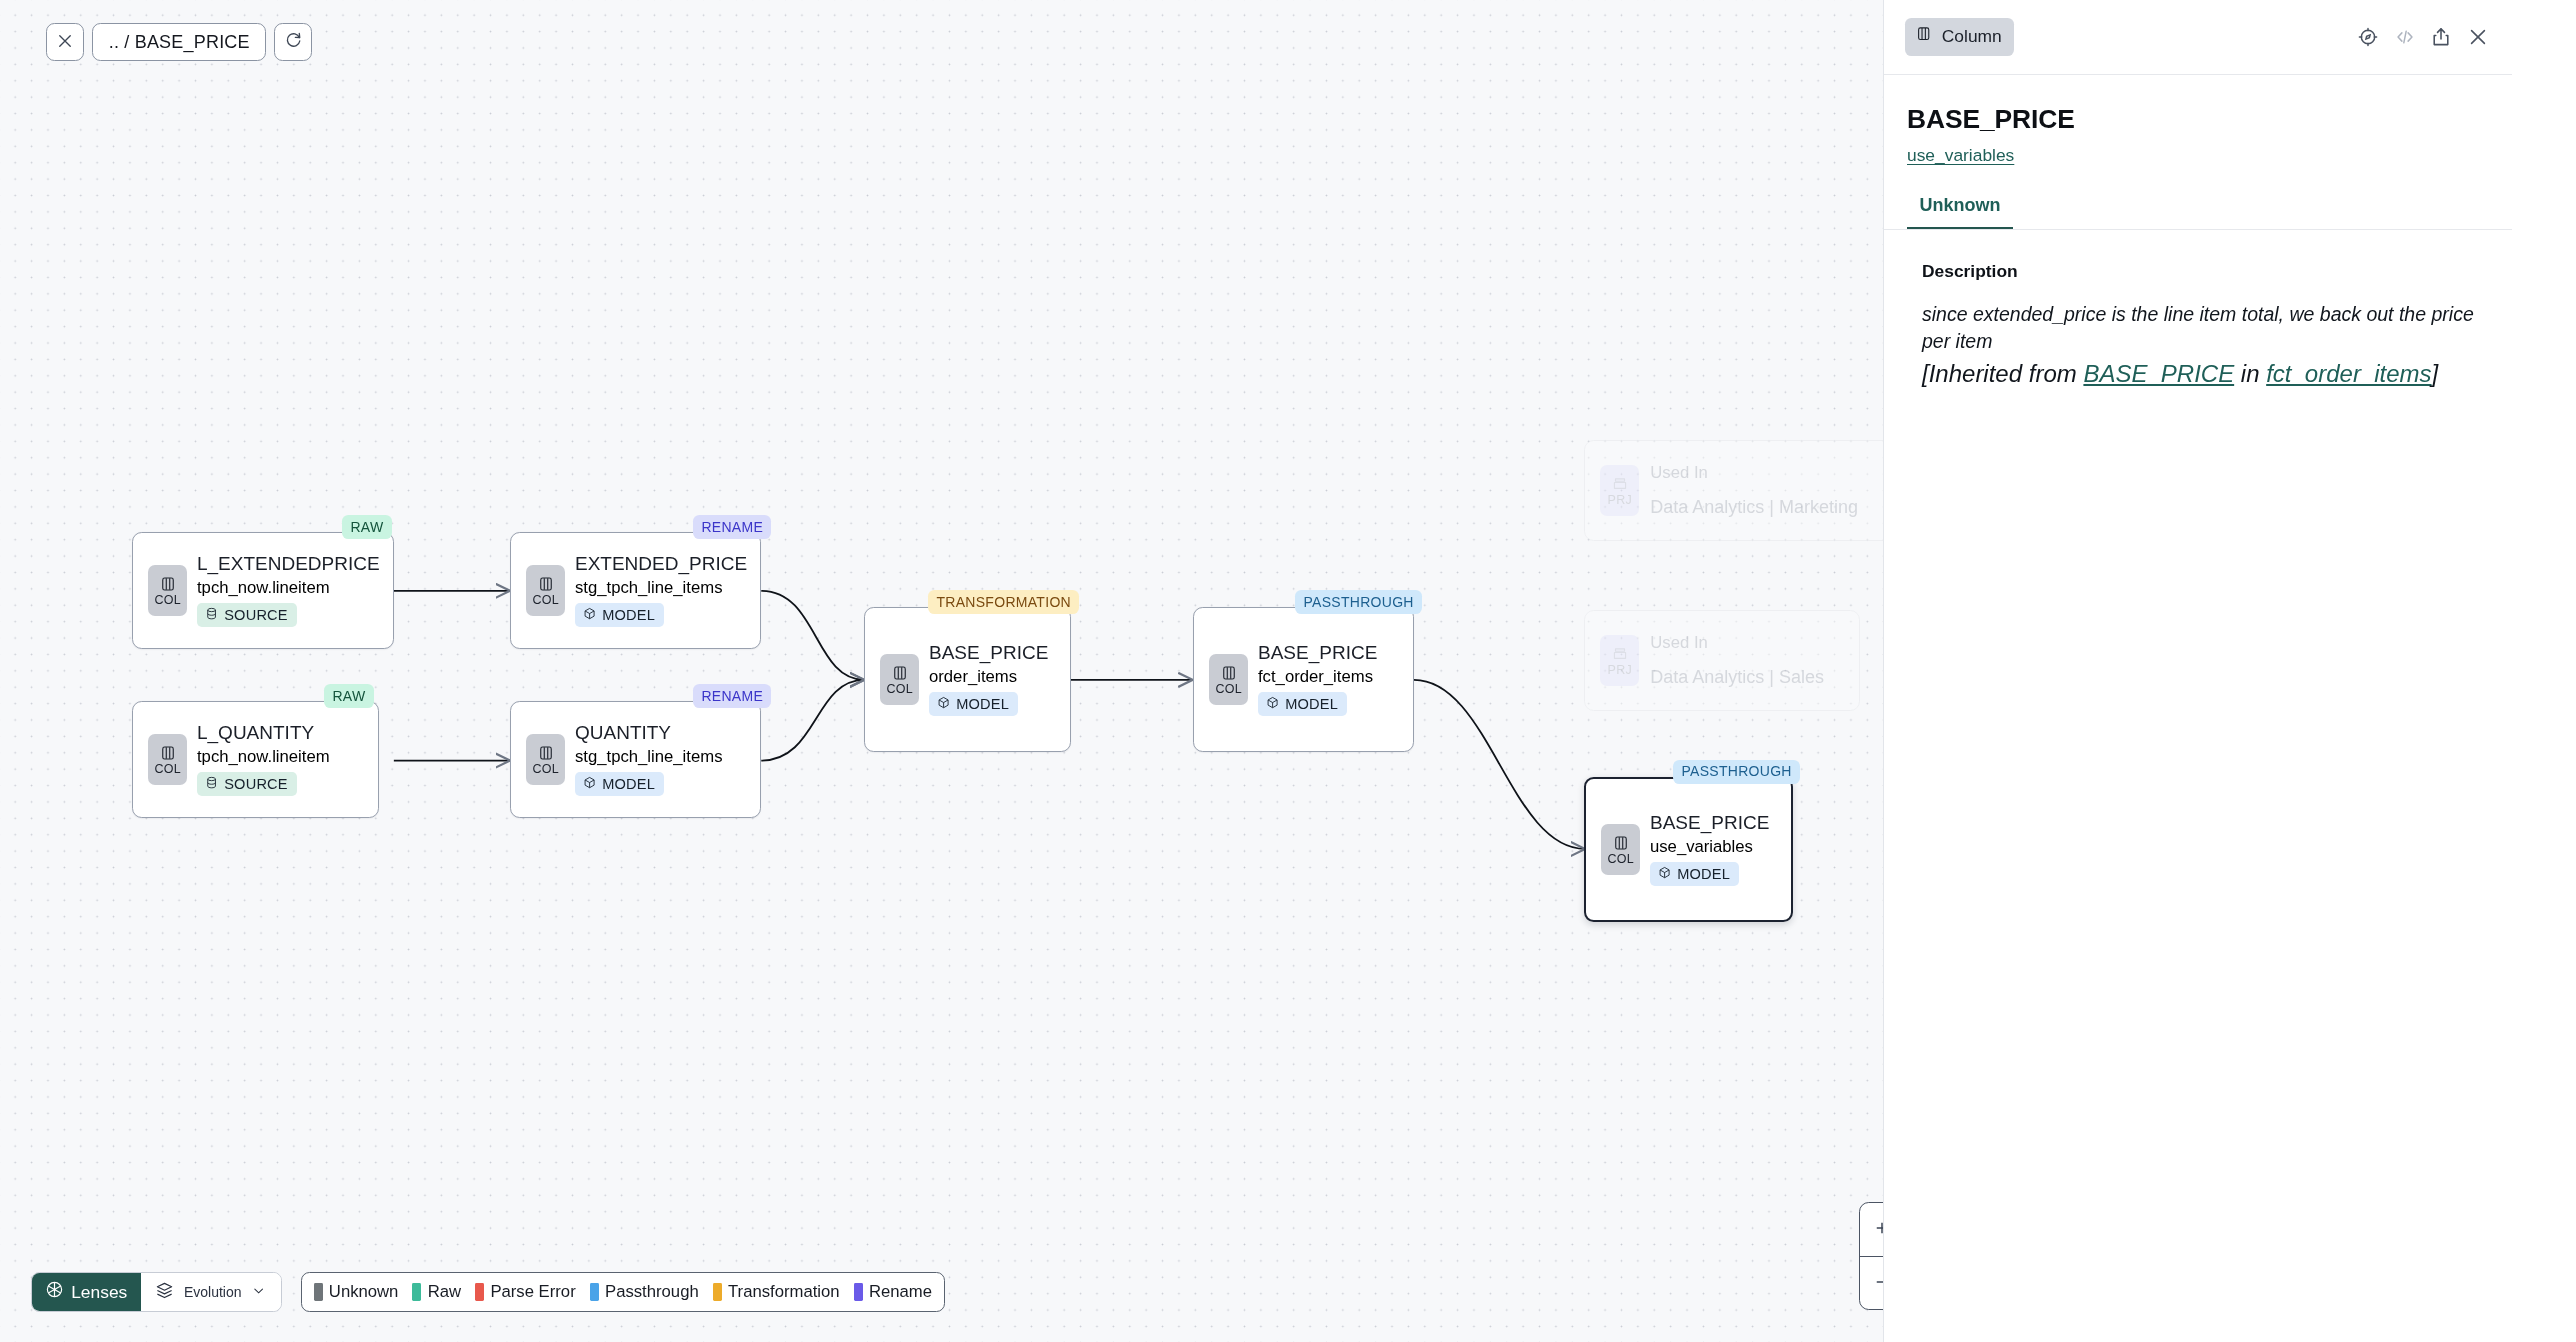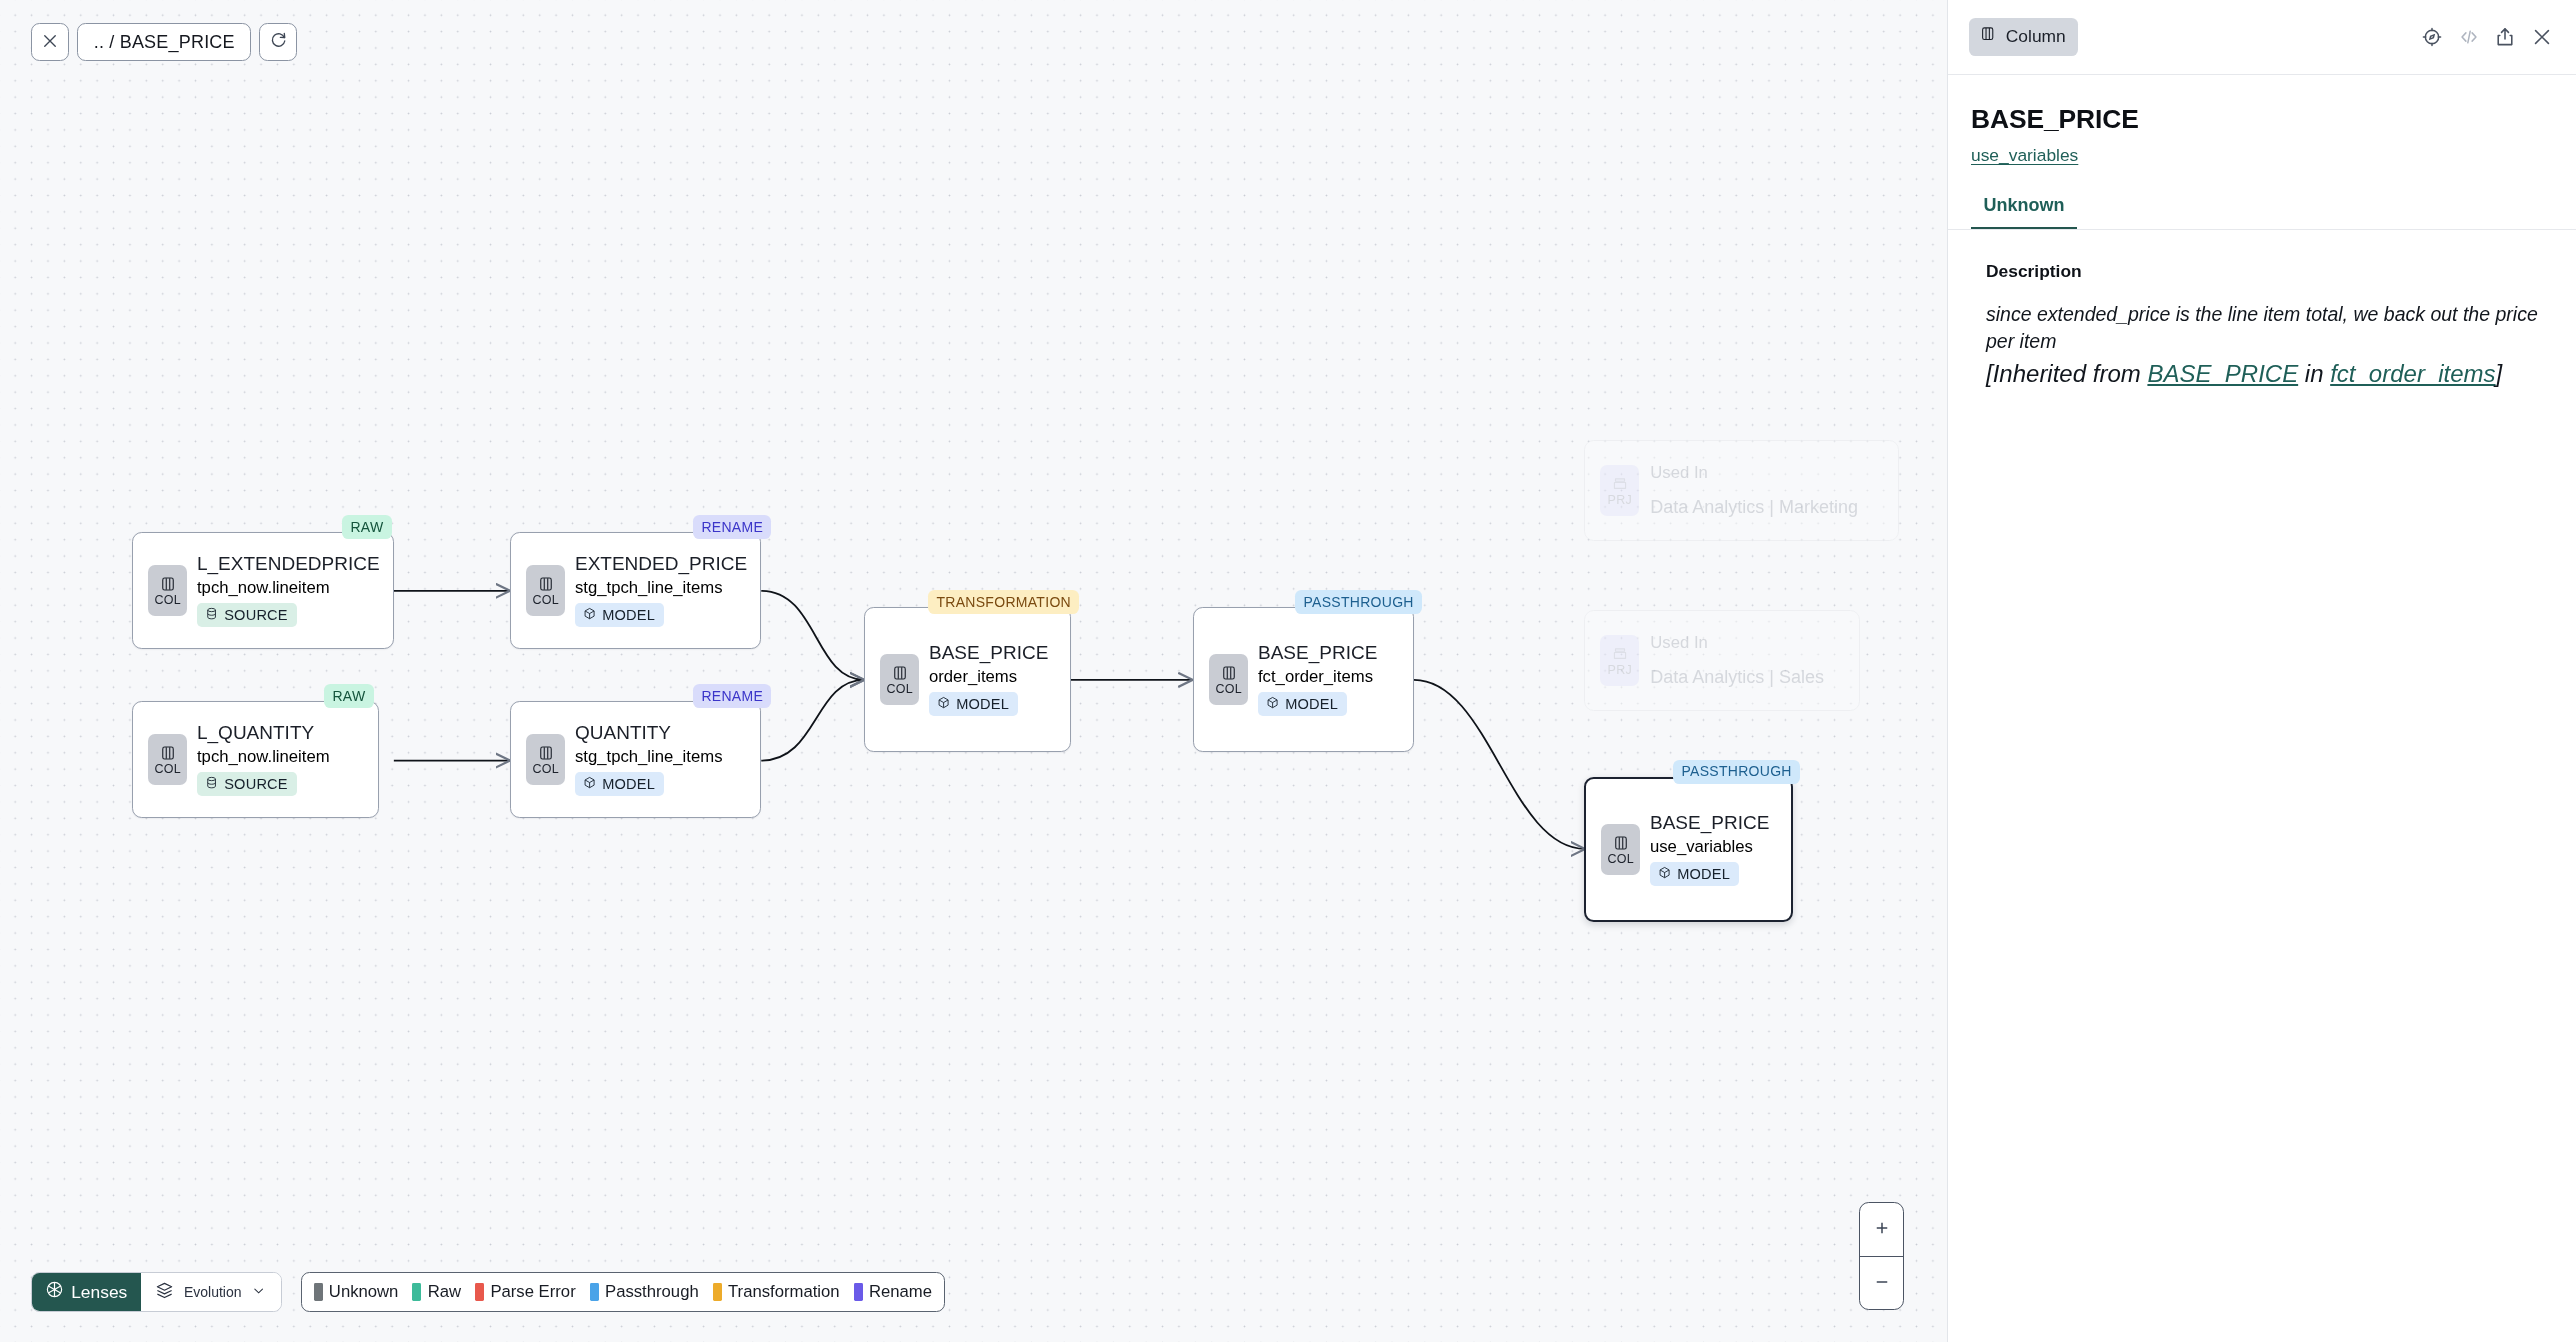--- a/index.html
+++ b/index.html
@@ -15,21 +15,21 @@
     position: absolute; left: 0; top: 0;
     width: 1947px; height: 1343px;
     background-color: #f7f8fa;
     background-image: radial-gradient(circle, #c9ccd4 0.9px, transparent 1px);
     background-size: 16.4px 16.4px;
     background-position: 7px 7px;
     overflow: hidden;
   }
 
   
-  .top-controls { position: absolute; left: 31px; top: 23px; display: flex; align-items: center; gap: 8.4px; }
+  .top-controls { position: absolute; left: 46px; top: 23px; display: flex; align-items: center; gap: 8.4px; }
   .tc-btn {
     background:#fff; border:0.7px solid #8b94a3; border-radius:8.4px;
     display:flex; align-items:center; justify-content:center;
     color:#3d4654; cursor:pointer;
   }
   .tc-square { width: 38px; height: 38px; }
   .tc-path {
     height: 38px; padding: 0 15.3px; font-size: 18px; color:#15181f;
     letter-spacing: 0.2px; white-space: nowrap; font-weight: 400;
   }
@@ -111,21 +111,21 @@
   }
   .legend {
     display:flex; align-items:center; gap:14px; height:40px;
     border:0.9px solid #5a6370; border-radius:8.4px; background:#fff; padding: 8px 12px;
   }
   .legend-item { display:flex; align-items:center; gap:6.3px; font-size:16.7px; color:#181c24; white-space:nowrap; }
   .swatch { width:9px; height:17.4px; border-radius:1.4px; }
 
   
   .panel {
-    position:absolute; left:1947px; top:0; width:629px; height:1343px;
+    position:absolute; left:1883px; top:0; width:629px; height:1343px;
     background:#fff; border-left:0.7px solid #e2e5ea; display:flex; flex-direction:column;
   }
   .panel-head {
     height:75px; min-height:75px; display:flex; align-items:center; justify-content:space-between;
     padding: 0 23px 0 21px; border-bottom:0.7px solid #e6e8ec;
   }
   .type-pill {
     display:flex; align-items:center; gap:9px; background:#d3d7de; color:#1b2029;
     border-radius:6.3px; padding: 7px 12.5px 7.7px 10.4px; font-size:17.4px; cursor:pointer;
   }

